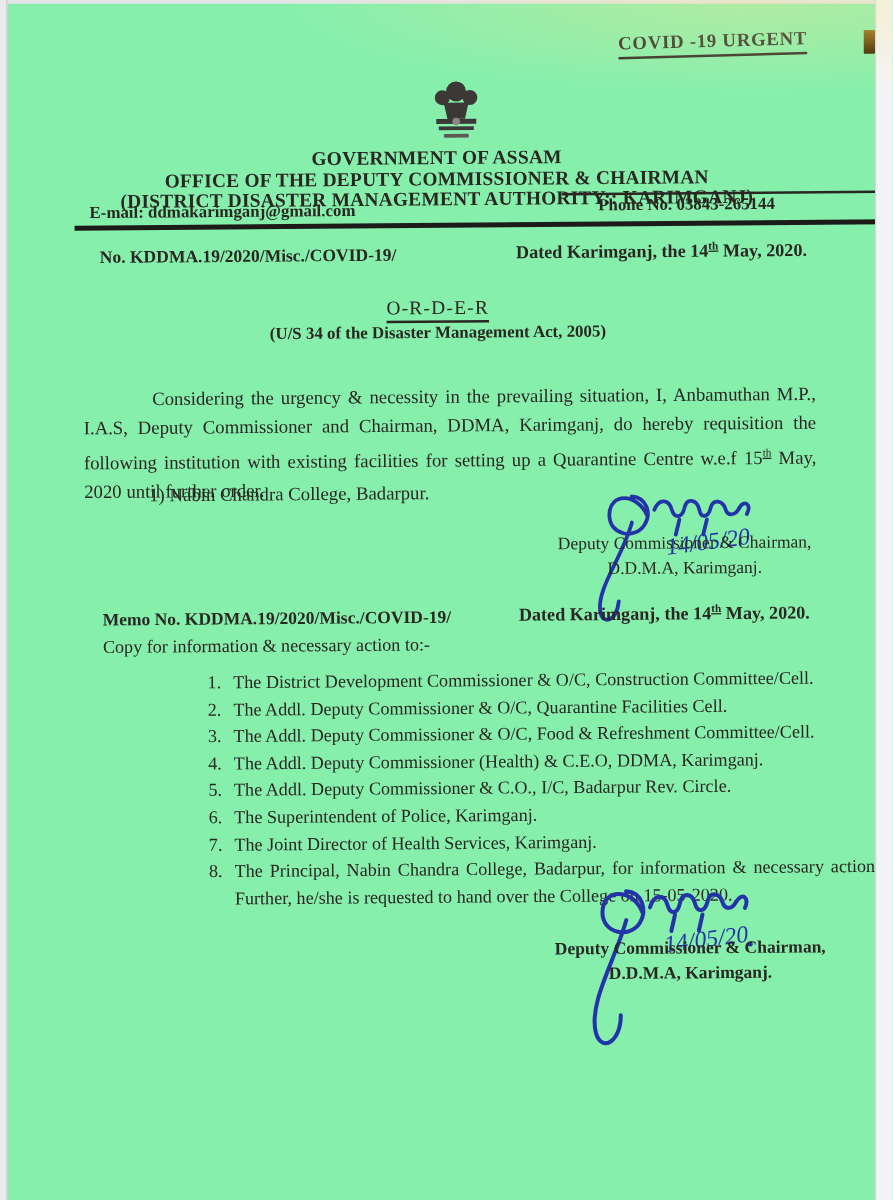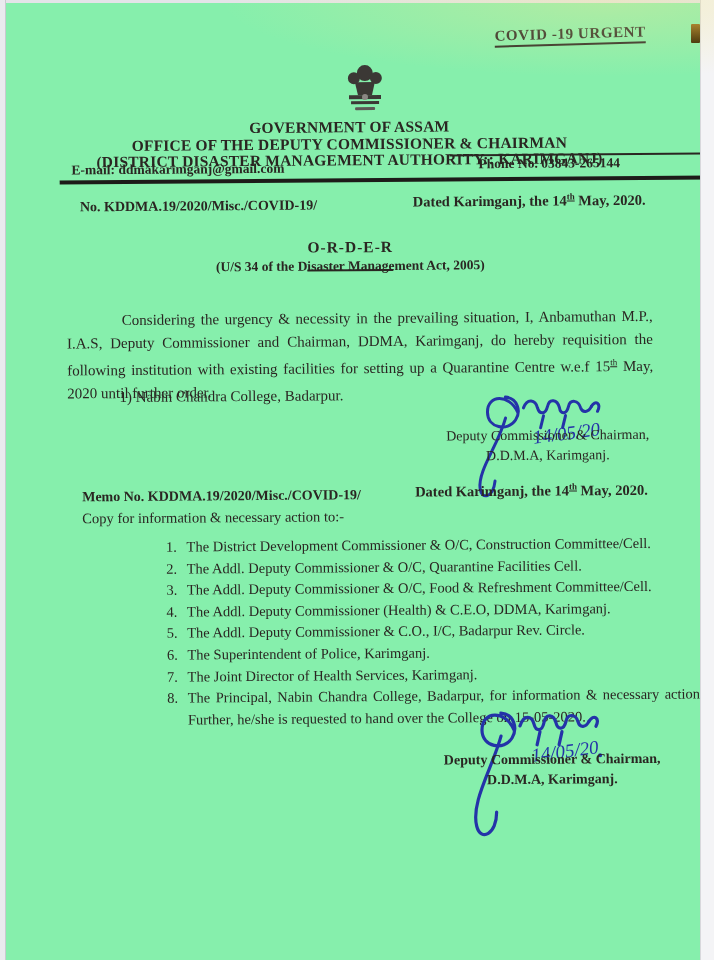--- a/index.html
+++ b/index.html
@@ -37,22 +37,22 @@
   .rule { position:absolute; left:62px; right:3px; top:181px; height:3.5px; background:#1d1b19; }
 
   .ref-no   { position:absolute; left:82px;  top:200px; font-size:14px; font-weight:bold; }
   .ref-date { position:absolute; left:415px; top:196px; font-size:14.5px; font-weight:bold; }
   sup { font-size:9px;text-decoration:underline; }
 
   .order-title {
     position:absolute; left:0; right:10px; top:241px; text-align:center;
   }
   .order-title span {
-    font-size:15.5px; font-weight:bold; letter-spacing:1px;
-    border-bottom:2px solid #2a2622; padding-bottom:14px;
+    font-size:15.5px; font-weight:normal; letter-spacing:1px;
+    border-bottom:2px solid #2a2622; padding-bottom:1px;
   }
   .order-sub { position:absolute; left:0; right:10px; top:261px; text-align:center; font-size:13.5px; font-weight:bold; }
 
   .body-para {
     position:absolute; left:68px; top:310px; width:586px;
     font-size:15px; line-height:23px; text-align:justify; text-indent:55px;
   }
   .institution { position:absolute; left:120px; top:390px; font-size:15px; }
 
   .sig-svg { position:absolute; pointer-events:none; }

